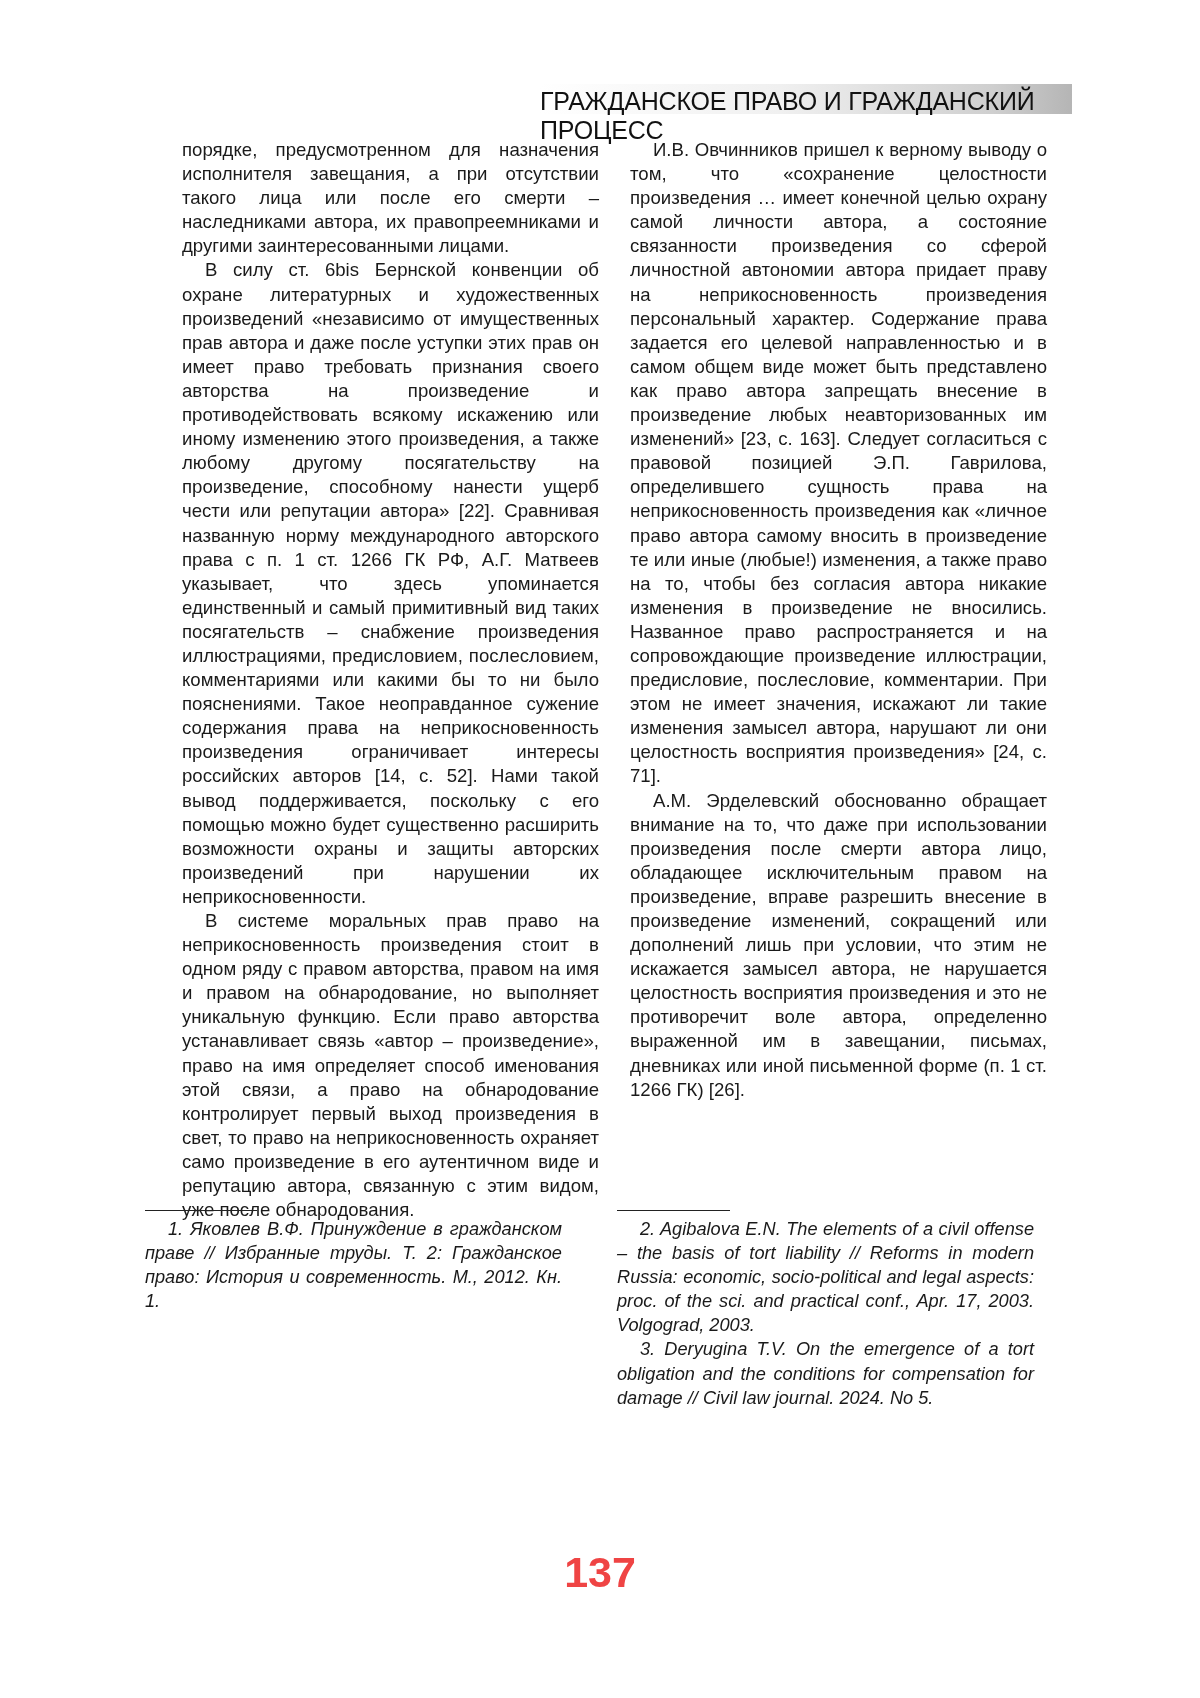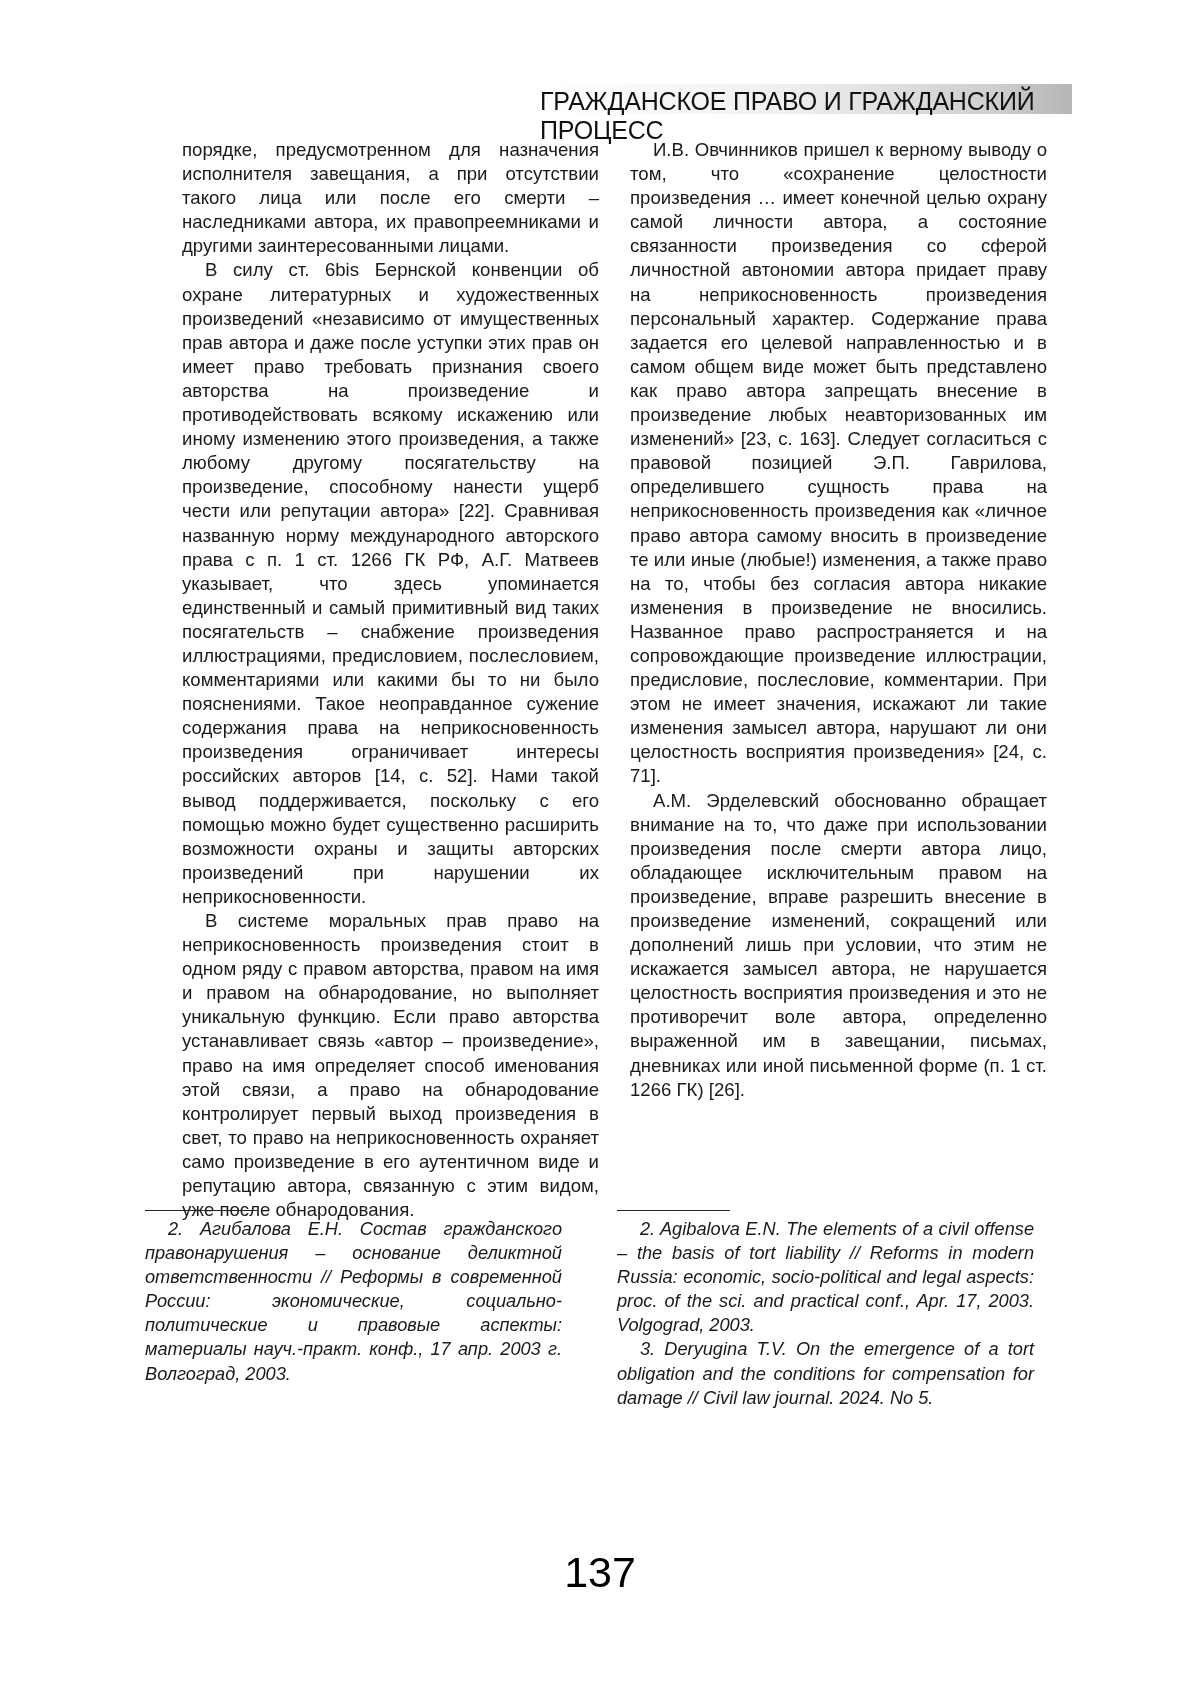--- a/index.html
+++ b/index.html
@@ -23,21 +23,21 @@
   .fn-block { position: absolute; width: 417px; top: 1210px; }
   .fn-block.left { left: 145px; }
   .fn-block.right { left: 617px; }
   .fn-rule { width: 112px; height: 0; border-top: 1px solid #222; margin-bottom: 6px; }
   .fn-block.right .fn-rule { width: 113px; }
   .fn p {
     margin: 0; font-size: 18.2px; line-height: 24.1px; font-style: italic; text-align: justify; text-indent: 23px;
   }
   .page-num {
     position: absolute; left: 0; width: 1200px; top: 1548px; text-align: center;
-    font-size: 43px; font-weight: normal; color: #000000;
+    font-size: 43px; font-weight: bold; color: #ef4444;
   }
 </style>
 </head>
 <body>
 
 <div class="running-head">
   <span>ГРАЖДАНСКОЕ ПРАВО И ГРАЖДАНСКИЙ ПРОЦЕСС</span>
 </div>
 
 <div class="col left body-text">
@@ -46,21 +46,21 @@
   <p>В системе моральных прав право на неприкосновенность произведения стоит в одном ряду с правом авторства, правом на имя и правом на обнародование, но выполняет уникальную функцию. Если право авторства устанавливает связь «автор – произведение», право на имя определяет способ именования этой связи, а право на обнародование контролирует первый выход произведения в свет, то право на неприкосновенность охраняет само произведение в его аутентичном виде и репутацию автора, связанную с этим видом, уже после обнародования.</p>
 </div>
 
 <div class="col right body-text">
   <p>И.В. Овчинников пришел к верному выводу о том, что «сохранение целостности произведения … имеет конечной целью охрану самой личности автора, а состояние связанности произведения со сферой личностной автономии автора придает праву на неприкосновенность произведения персональный характер. Содержание права задается его целевой направленностью и в самом общем виде может быть представлено как право автора запрещать внесение в произведение любых неавторизованных им изменений» [23, с. 163]. Следует согласиться с правовой позицией Э.П. Гаврилова, определившего сущность права на неприкосновенность произведения как «личное право автора самому вносить в произведение те или иные (любые!) изменения, а также право на то, чтобы без согласия автора никакие изменения в произведение не вносились. Названное право распространяется и на сопровождающие произведение иллюстрации, предисловие, послесловие, комментарии. При этом не имеет значения, искажают ли такие изменения замысел автора, нарушают ли они целостность восприятия произведения» [24, с. 71].</p>
   <p>А.М. Эрделевский обоснованно обращает внимание на то, что даже при использовании произведения после смерти автора лицо, обладающее исключительным правом на произведение, вправе разрешить внесение в произведение изменений, сокращений или дополнений лишь при условии, что этим не искажается замысел автора, не нарушается целостность восприятия произведения и это не противоречит воле автора, определенно выраженной им в завещании, письмах, дневниках или иной письменной форме (п. 1 ст. 1266 ГК) [26].</p>
 </div>
 
 <div class="fn-block left fn">
   <div class="fn-rule"></div>
-  <p>2. Агибалова Е.Н. Состав гражданского правонарушения – основание деликтной ответственности // Реформы в современной России: экономические, социально-политические и правовые аспекты: материалы науч.-практ. конф., 17 апр. 2003 г. Волгоград, 2003.</p>
+  <p>1. Яковлев В.Ф. Принуждение в гражданском праве // Избранные труды. Т. 2: Гражданское право: История и современность. М., 2012. Кн. 1.</p>
 </div>
 
 <div class="fn-block right fn">
   <div class="fn-rule"></div>
   <p>2. Agibalova E.N. The elements of a civil offense – the basis of tort liability // Reforms in modern Russia: economic, socio-political and legal aspects: proc. of the sci. and practical conf., Apr. 17, 2003. Volgograd, 2003.</p>
   <p>3. Deryugina T.V. On the emergence of a tort obligation and the conditions for compensation for damage // Civil law journal. 2024. No 5.</p>
 </div>
 
 <div class="page-num">137</div>
 

